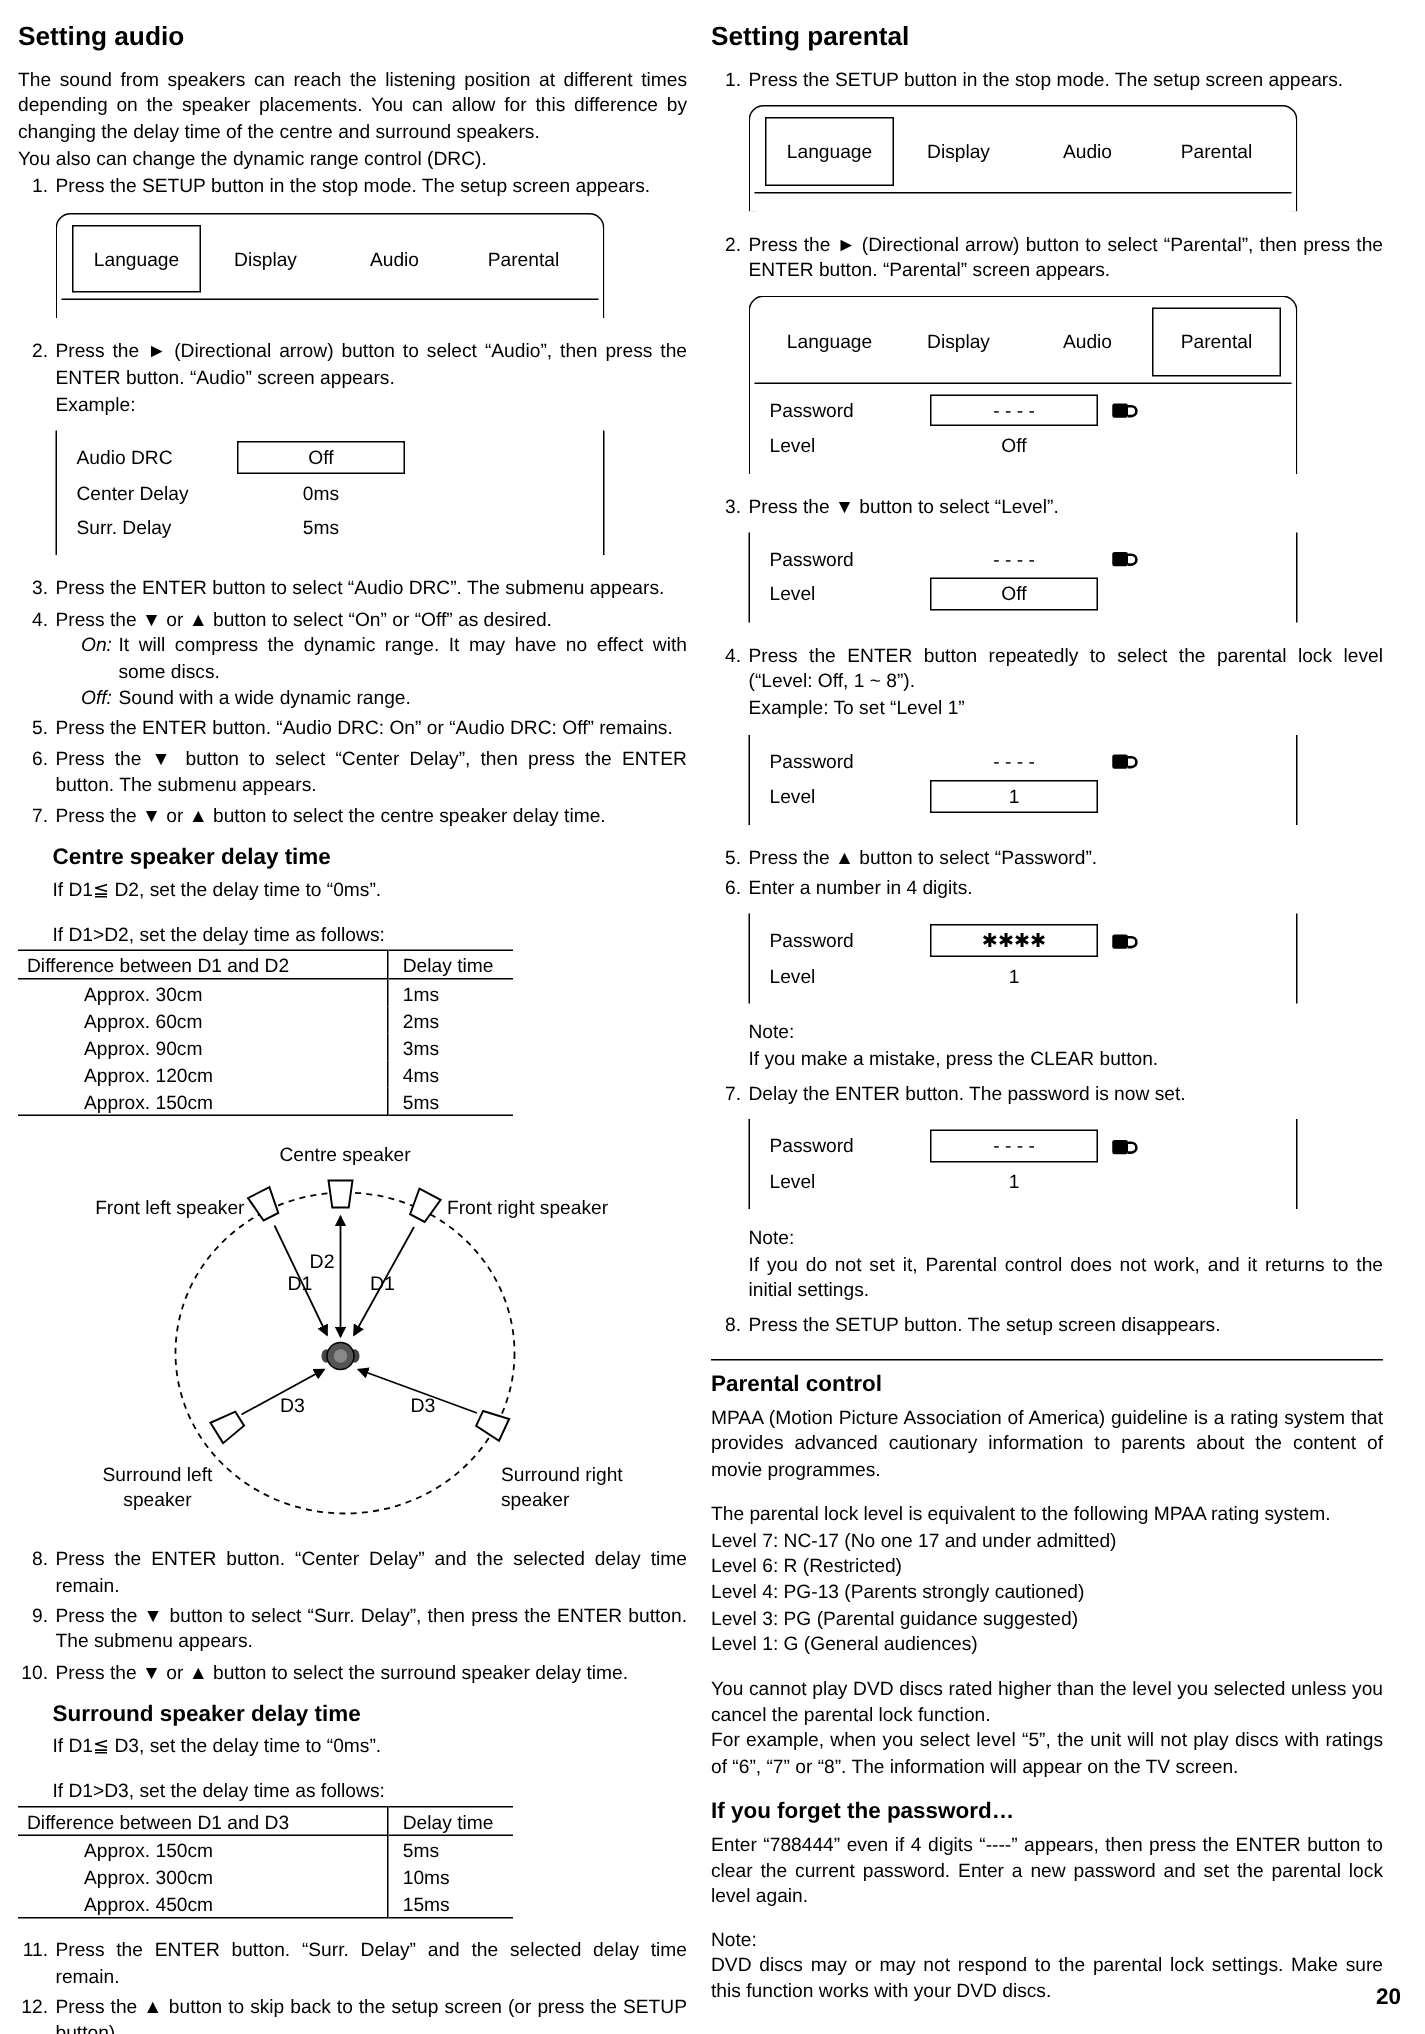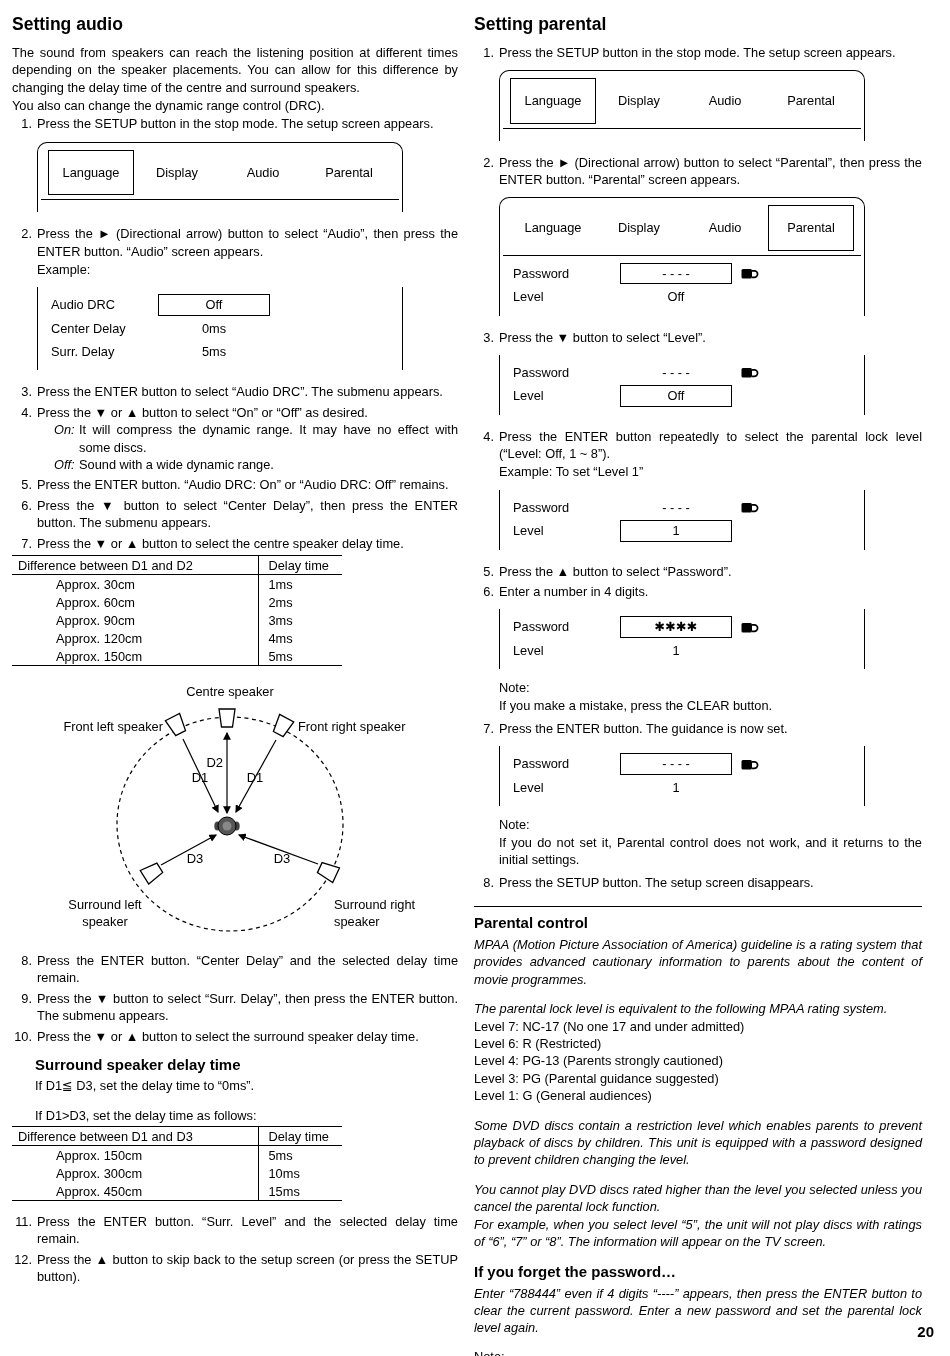--- a/index.html
+++ b/index.html
@@ -64,21 +64,21 @@
 
   
   .diagram-wrap { margin:8px 0 12px 0; }
   svg.diagram { display:block; margin:0 auto; }
   svg.diagram text { font-family:"Liberation Sans","DejaVu Sans",sans-serif; font-size:12.8px; fill:#000; }
   svg.diagram text.dlabel { font-size:13px; }
 
   
   .pc-section { border-top:1.5px solid #000; margin-top:14px; padding-top:6px; }
   .pc-heading { font-weight:700; margin-bottom:3px; }
-  .pc-p { text-align:justify; margin-bottom:12px;font-style:italic; }
+  .pc-p { text-align:justify; margin-bottom:12px; }
   .pc-p.tight { margin-bottom:0; }
   .pc-p.after-tight { margin-top:0; }
   .levels-list { margin-bottom:12px; }
   .forgot-heading { font-weight:700; margin:2px 0 2px 0; }
   .note-label { margin-top:11px; }
 
   .page-number { position:absolute; right:16px; bottom:14px; font-size:15px; font-weight:700; }
 </style>
 </head>
 <body>
@@ -165,20 +165,25 @@
           <p class="body-text">Press the ▼ button to select “Center Delay”, then press the ENTER button. The submenu appears.</p>
         </div>
     </div>
     <div class="step">
       <span class="step-num">7.</span>
       <div class="step-body">
           <p class="body-text">Press the ▼ or ▲ button to select the centre speaker delay time.</p>
         </div>
     </div>
 
+    <div class="delay-block">
+      <h3 class="delay-heading">Centre speaker delay time</h3>
+      <p class="rule-equal">If D1≦ D2, set the delay time to “0ms”.</p>
+      <p class="rule-greater">If D1&gt;D2, set the delay time as follows:</p>
+    </div>
     <table class="delay-table">
       <thead>
         <tr>
           <th class="c1">Difference between D1 and D2</th>
           <th class="c2">Delay time</th>
         </tr>
       </thead>
       <tbody>
         <tr>
             <td class="c1 indent">Approx. 30cm</td>
@@ -300,21 +305,21 @@
         <tr class="last">
             <td class="c1 indent">Approx. 450cm</td>
             <td class="c2">15ms</td>
           </tr>
       </tbody>
     </table>
 
     <div class="step">
       <span class="step-num">11.</span>
       <div class="step-body">
-          <p class="body-text">Press the ENTER button. “Surr. Level” and the selected delay time remain.</p>
+          <p class="body-text">Press the ENTER button. “Surr. Delay” and the selected delay time remain.</p>
         </div>
     </div>
     <div class="step">
       <span class="step-num">12.</span>
       <div class="step-body">
           <p class="body-text">Press the ▲ button to skip back to the setup screen (or press the SETUP button).</p>
         </div>
     </div>
   </div>
 
@@ -444,21 +449,21 @@
         <div class="note-block">
           <p>Note:</p>
           <p class="body-text">If you make a mistake, press the CLEAR button.</p>
         </div>
       </div>
     </div>
 
     <div class="step">
       <span class="step-num">7.</span>
       <div class="step-body">
-        <p class="body-text">Press the ENTER button. The guidance is now set.</p>
+        <p class="body-text">Delay the ENTER button. The password is now set.</p>
         <div class="screen">
           <div class="screen-rows">
             <div class="screen-row">
               <span class="screen-label">Password</span>
               <span class="screen-value boxed">- - - -</span>
               <svg class="lock-icon" width="20" height="13" viewBox="0 0 20 13">
                 <rect x="0.5" y="2" width="10.5" height="9.5" rx="1.5" fill="#000"></rect>
                 <path d="M11 3.8 h2.3 a3.3 3.3 0 0 1 0 6.6 H11" fill="none" stroke="#000" stroke-width="1.7"></path>
               </svg>
             </div>
@@ -486,21 +491,20 @@
       <h3 class="pc-heading">Parental control</h3>
       <p class="pc-p">MPAA (Motion Picture Association of America) guideline is a rating system that provides advanced cautionary information to parents about the content of movie programmes.</p>
       <p class="pc-p tight">The parental lock level is equivalent to the following MPAA rating system.</p>
       <div class="levels-list">
         <div>Level 7: NC-17 (No one 17 and under admitted)</div>
         <div>Level 6: R (Restricted)</div>
         <div>Level 4: PG-13 (Parents strongly cautioned)</div>
         <div>Level 3: PG (Parental guidance suggested)</div>
         <div>Level 1: G (General audiences)</div>
       </div>
-      <p class="pc-p">Some DVD discs contain a restriction level which enables parents to prevent playback of discs by children. This unit is equipped with a password designed to prevent children changing the level.</p>
       <p class="pc-p tight">You cannot play DVD discs rated higher than the level you selected unless you cancel the parental lock function.</p>
       <p class="pc-p after-tight">For example, when you select level “5”, the unit will not play discs with ratings of “6”, “7” or “8”. The information will appear on the TV screen.</p>
       <h3 class="forgot-heading">If you forget the password…</h3>
       <p class="pc-p tight">Enter “788444” even if 4 digits “----” appears, then press the ENTER button to clear the current password. Enter a new password and set the parental lock level again.</p>
       <p class="note-label">Note:</p>
       <p class="pc-p tight">DVD discs may or may not respond to the parental lock settings. Make sure this function works with your DVD discs.</p>
     </div>
   </div>
 </div>
 

